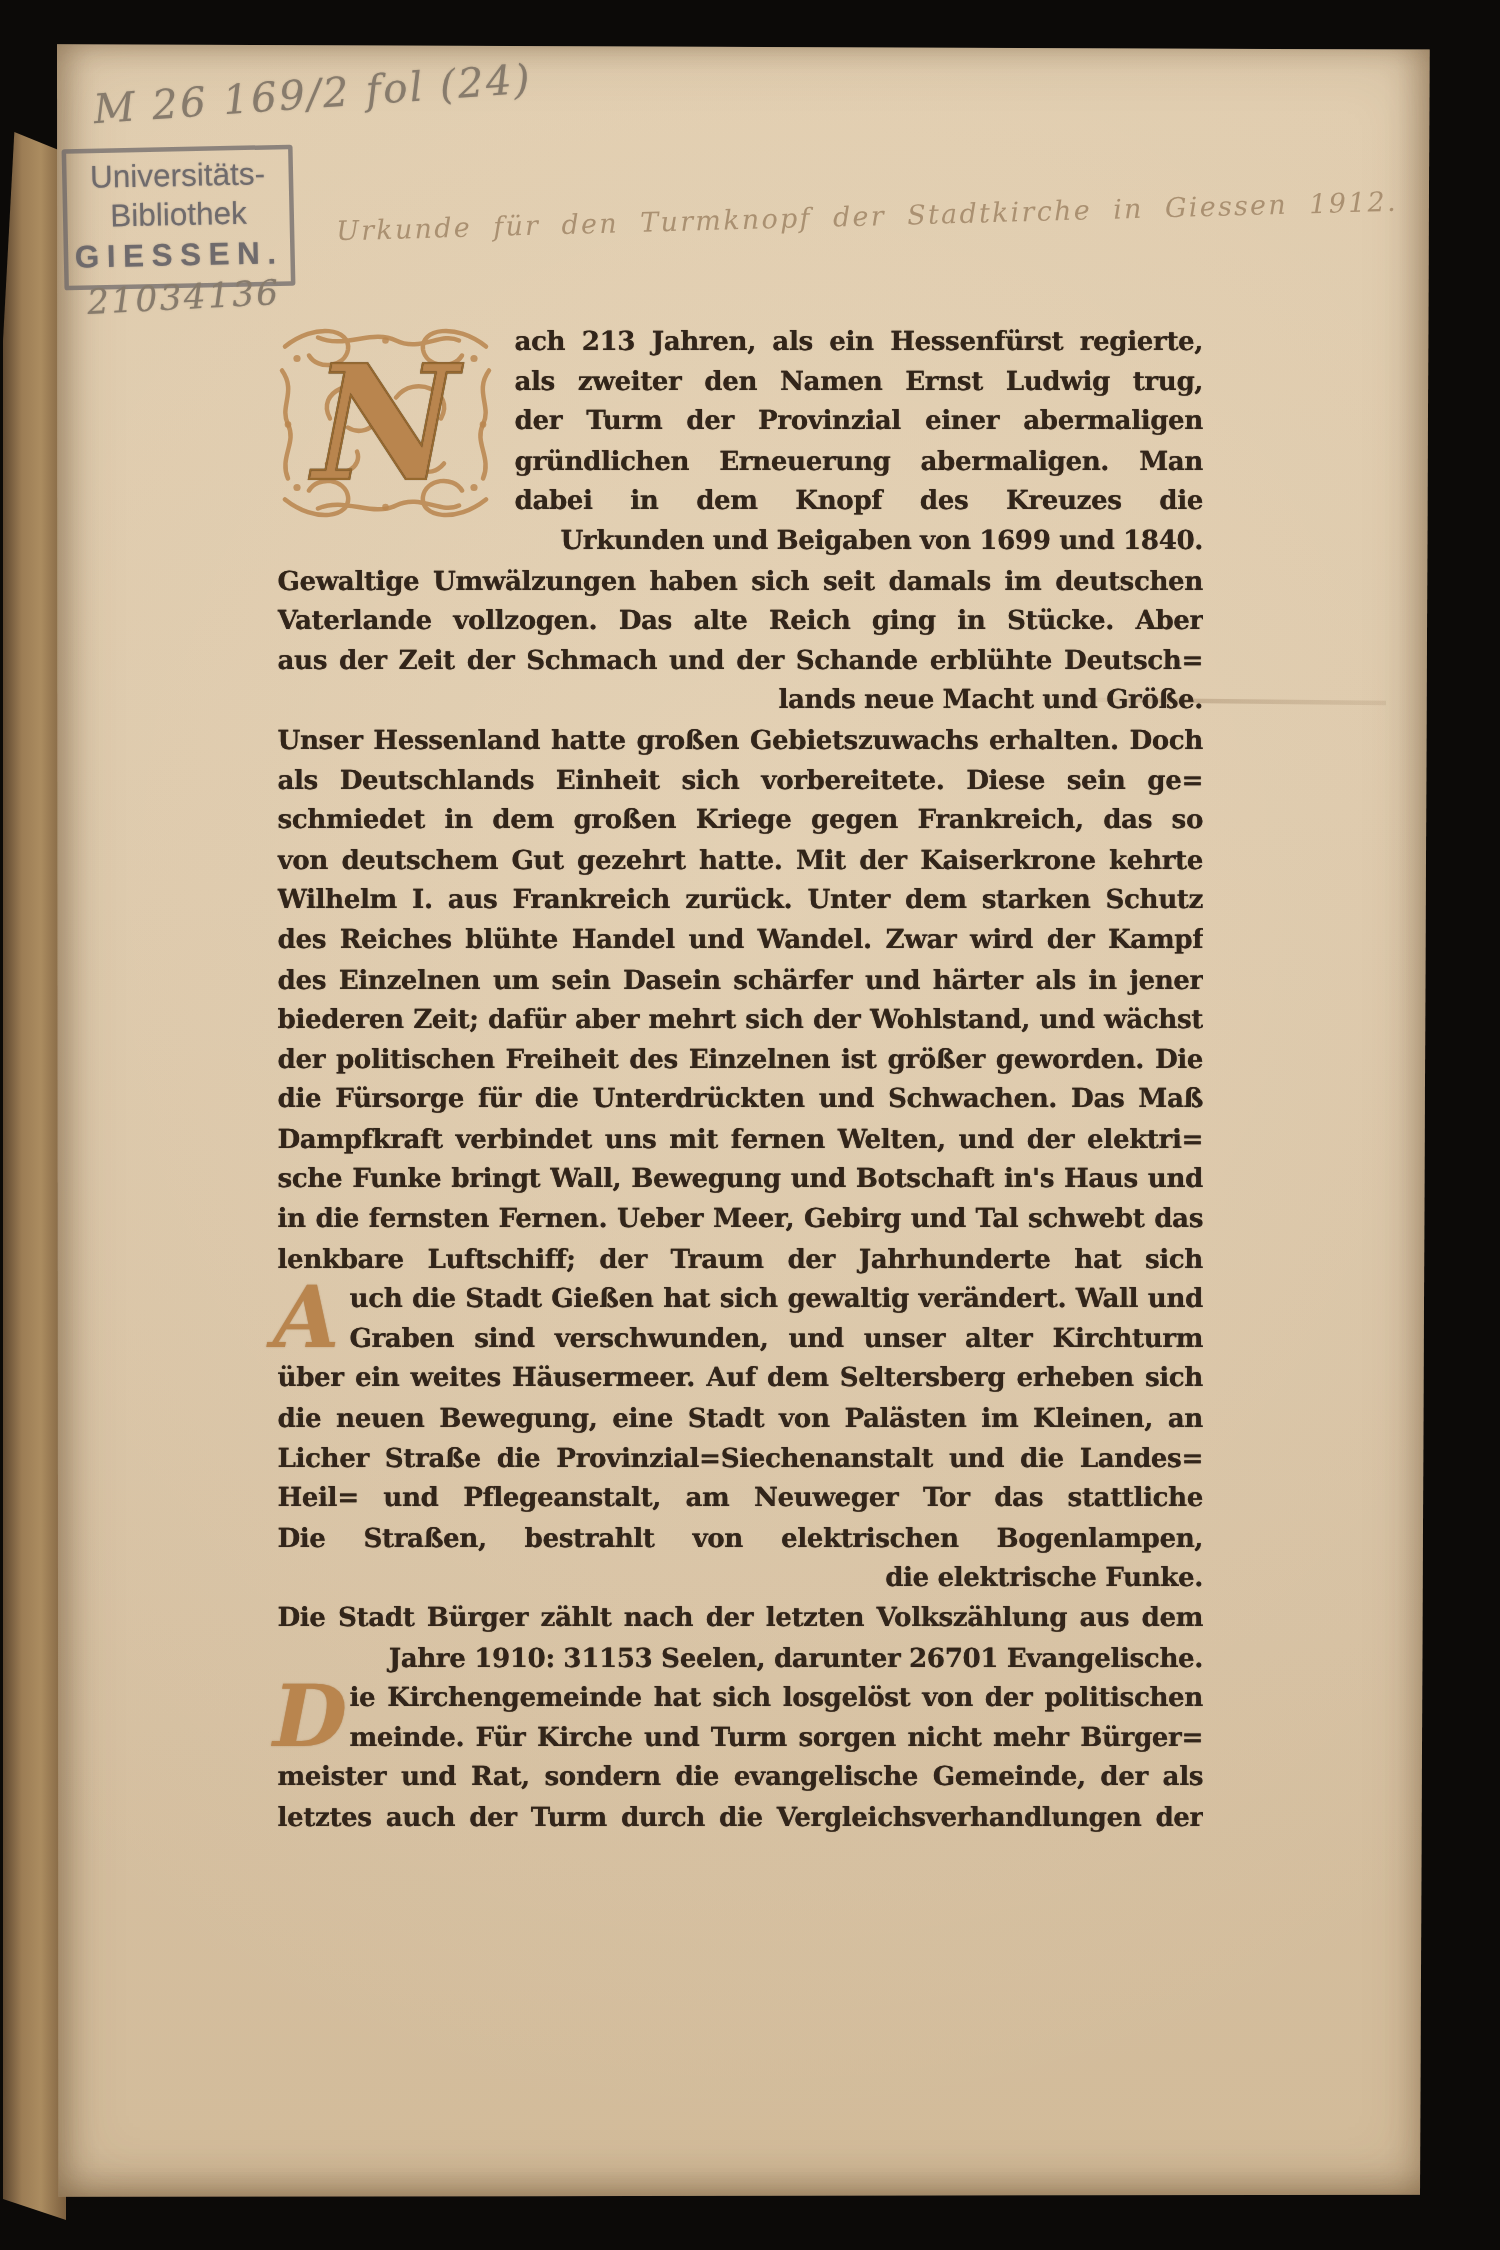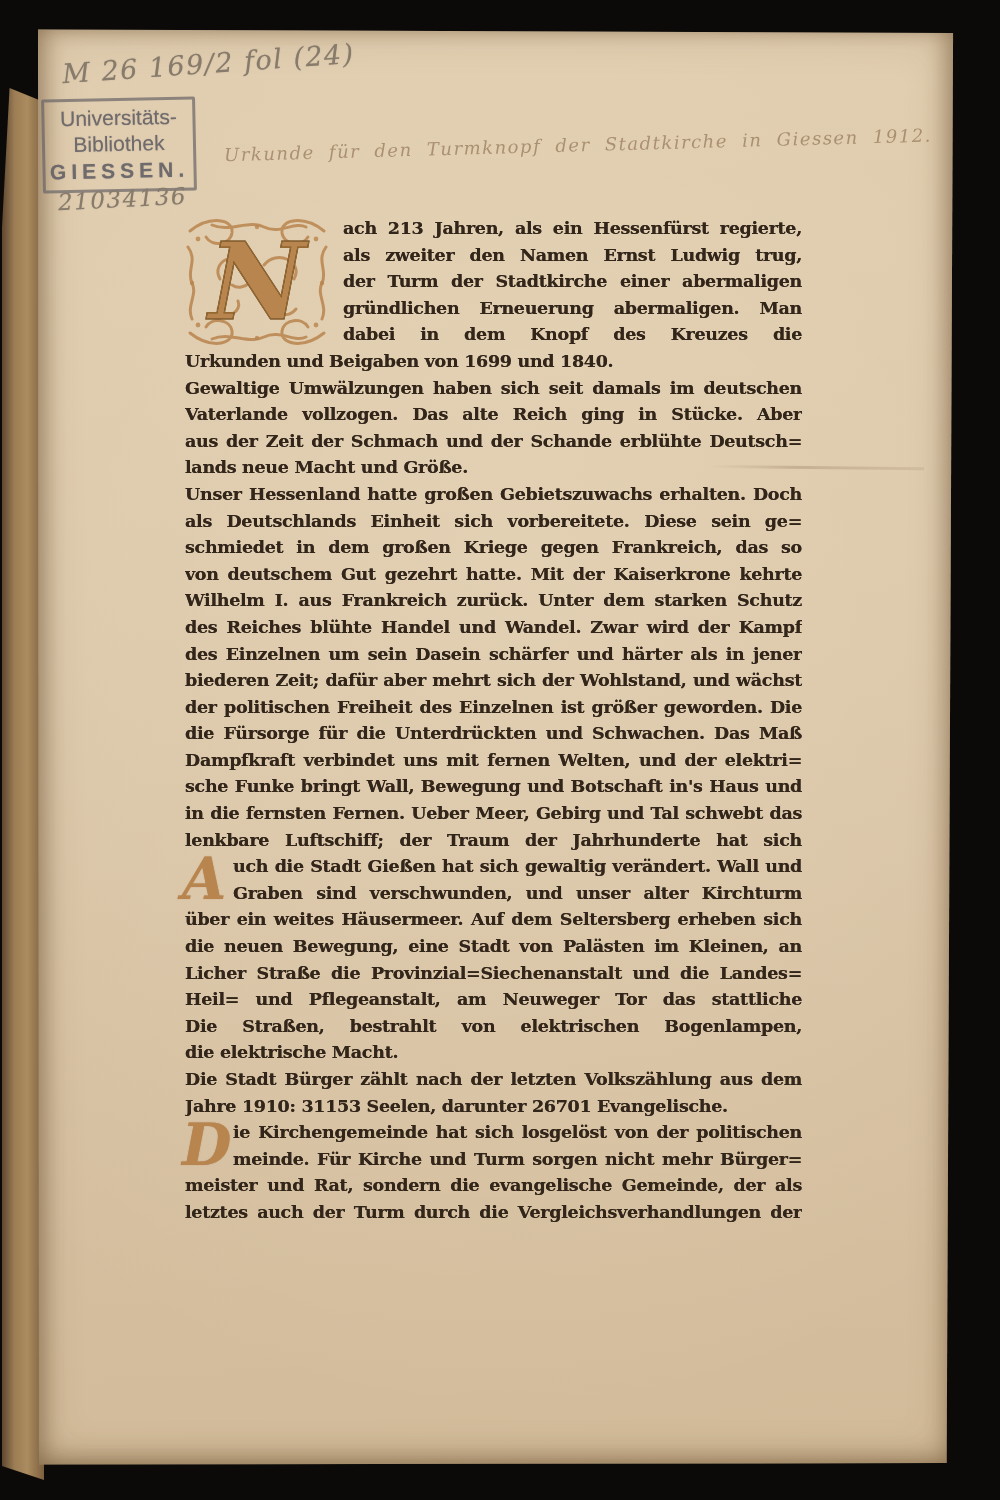--- a/index.html
+++ b/index.html
@@ -39,21 +39,21 @@
     text-align:center;color:rgba(104,100,104,.88);font-family:"Liberation Sans",sans-serif;
     text-shadow:0 0 1px rgba(104,100,104,.55);}
   .stamp .s1,.stamp .s2{font-size:21px;line-height:26px;}
   .stamp .s3{font-size:21px;line-height:28px;letter-spacing:5px;font-weight:bold;}
 
   
   .text-block{position:absolute;left:147px;top:187px;width:617px;
     color:#32251a;font-weight:bold;font-size:17.5px;letter-spacing:-.3px;
     text-shadow:0 0 .5px rgba(50,37,26,.8);}
   .para{position:relative;}
-  .tline{height:26.6px;line-height:26.6px;overflow:hidden;text-align:left;}
+  .tline{height:26.6px;line-height:26.6px;overflow:hidden;text-align:right;}
   .tline.j{text-align:justify;text-align-last:justify;}
   .tline.ind-big{margin-left:158px;}
   .tline.ind-small{margin-left:48px;}
   .initial-plain{position:absolute;left:-3px;top:-2px;width:50px;height:53px;
     font-size:57px;line-height:55px;font-style:italic;font-weight:bold;color:#b9854e;
     text-shadow:0 0 1px rgba(154,105,55,.6);}
   .ornate-initial{position:absolute;left:-3px;top:2px;}
 </style>
 </head>
 <body>
@@ -104,21 +104,21 @@
             <circle cx="75" cy="121" r="2.2"></circle>
           <circle cx="10" cy="66" r="2.2"></circle>
             <circle cx="140" cy="66" r="2.2"></circle>
         </g>
         <text x="75" y="102" text-anchor="middle" font-family="DejaVu Serif, serif" font-size="106" font-weight="bold" font-style="italic" fill="#b9854e" stroke="#96692f" stroke-width="1.2">N</text>
       </svg>
 
     <div class="para">
           <div class="tline ind-big j">ach 213 Jahren, als ein Hessenfürst regierte, der</div>
           <div class="tline ind-big j">als zweiter den Namen Ernst Ludwig trug, wurde</div>
-          <div class="tline ind-big j">der Turm der Stadtkirche einer abermaligen</div>
+          <div class="tline ind-big j">der Turm der Provinzial einer abermaligen</div>
           <div class="tline ind-big j">gründlichen Erneuerung abermaligen. Man fand</div>
           <div class="tline ind-big j">dabei in dem Knopf des Kreuzes die beiliegenden</div>
           <div class="tline">Urkunden und Beigaben von 1699 und 1840.</div>
         </div>
         <div class="para">
           <div class="tline j">Gewaltige Umwälzungen haben sich seit damals im deutschen</div>
           <div class="tline j">Vaterlande vollzogen. Das alte Reich ging in Stücke. Aber</div>
           <div class="tline j">aus der Zeit der Schmach und der Schande erblühte Deutsch=</div>
           <div class="tline">lands neue Macht und Größe.</div>
         </div>
@@ -140,21 +140,21 @@
         </div>
         <div class="para">
           <div class="initial-plain">A</div>
           <div class="tline ind-small j">uch die Stadt Gießen hat sich gewaltig verändert. Wall und</div>
           <div class="tline ind-small j">Graben sind verschwunden, und unser alter Kirchturm blickt</div>
           <div class="tline j">über ein weites Häusermeer. Auf dem Seltersberg erheben sich</div>
           <div class="tline j">die neuen Bewegung, eine Stadt von Palästen im Kleinen, an der</div>
           <div class="tline j">Licher Straße die Provinzial=Siechenanstalt und die Landes=</div>
           <div class="tline j">Heil= und Pflegeanstalt, am Neuweger Tor das stattliche Theater.</div>
           <div class="tline j">Die Straßen, bestrahlt von elektrischen Bogenlampen, durchsaust</div>
-          <div class="tline">die elektrische Macht.</div>
+          <div class="tline">die elektrische Funke.</div>
         </div>
         <div class="para">
           <div class="tline j">Die Stadt Bürger zählt nach der letzten Volkszählung aus dem</div>
           <div class="tline">Jahre 1910: 31153 Seelen, darunter 26701 Evangelische.</div>
         </div>
         <div class="para">
           <div class="initial-plain">D</div>
           <div class="tline ind-small j">ie Kirchengemeinde hat sich losgelöst von der politischen Ge=</div>
           <div class="tline ind-small j">meinde. Für Kirche und Turm sorgen nicht mehr Bürger=</div>
           <div class="tline j">meister und Rat, sondern die evangelische Gemeinde, der als</div>

